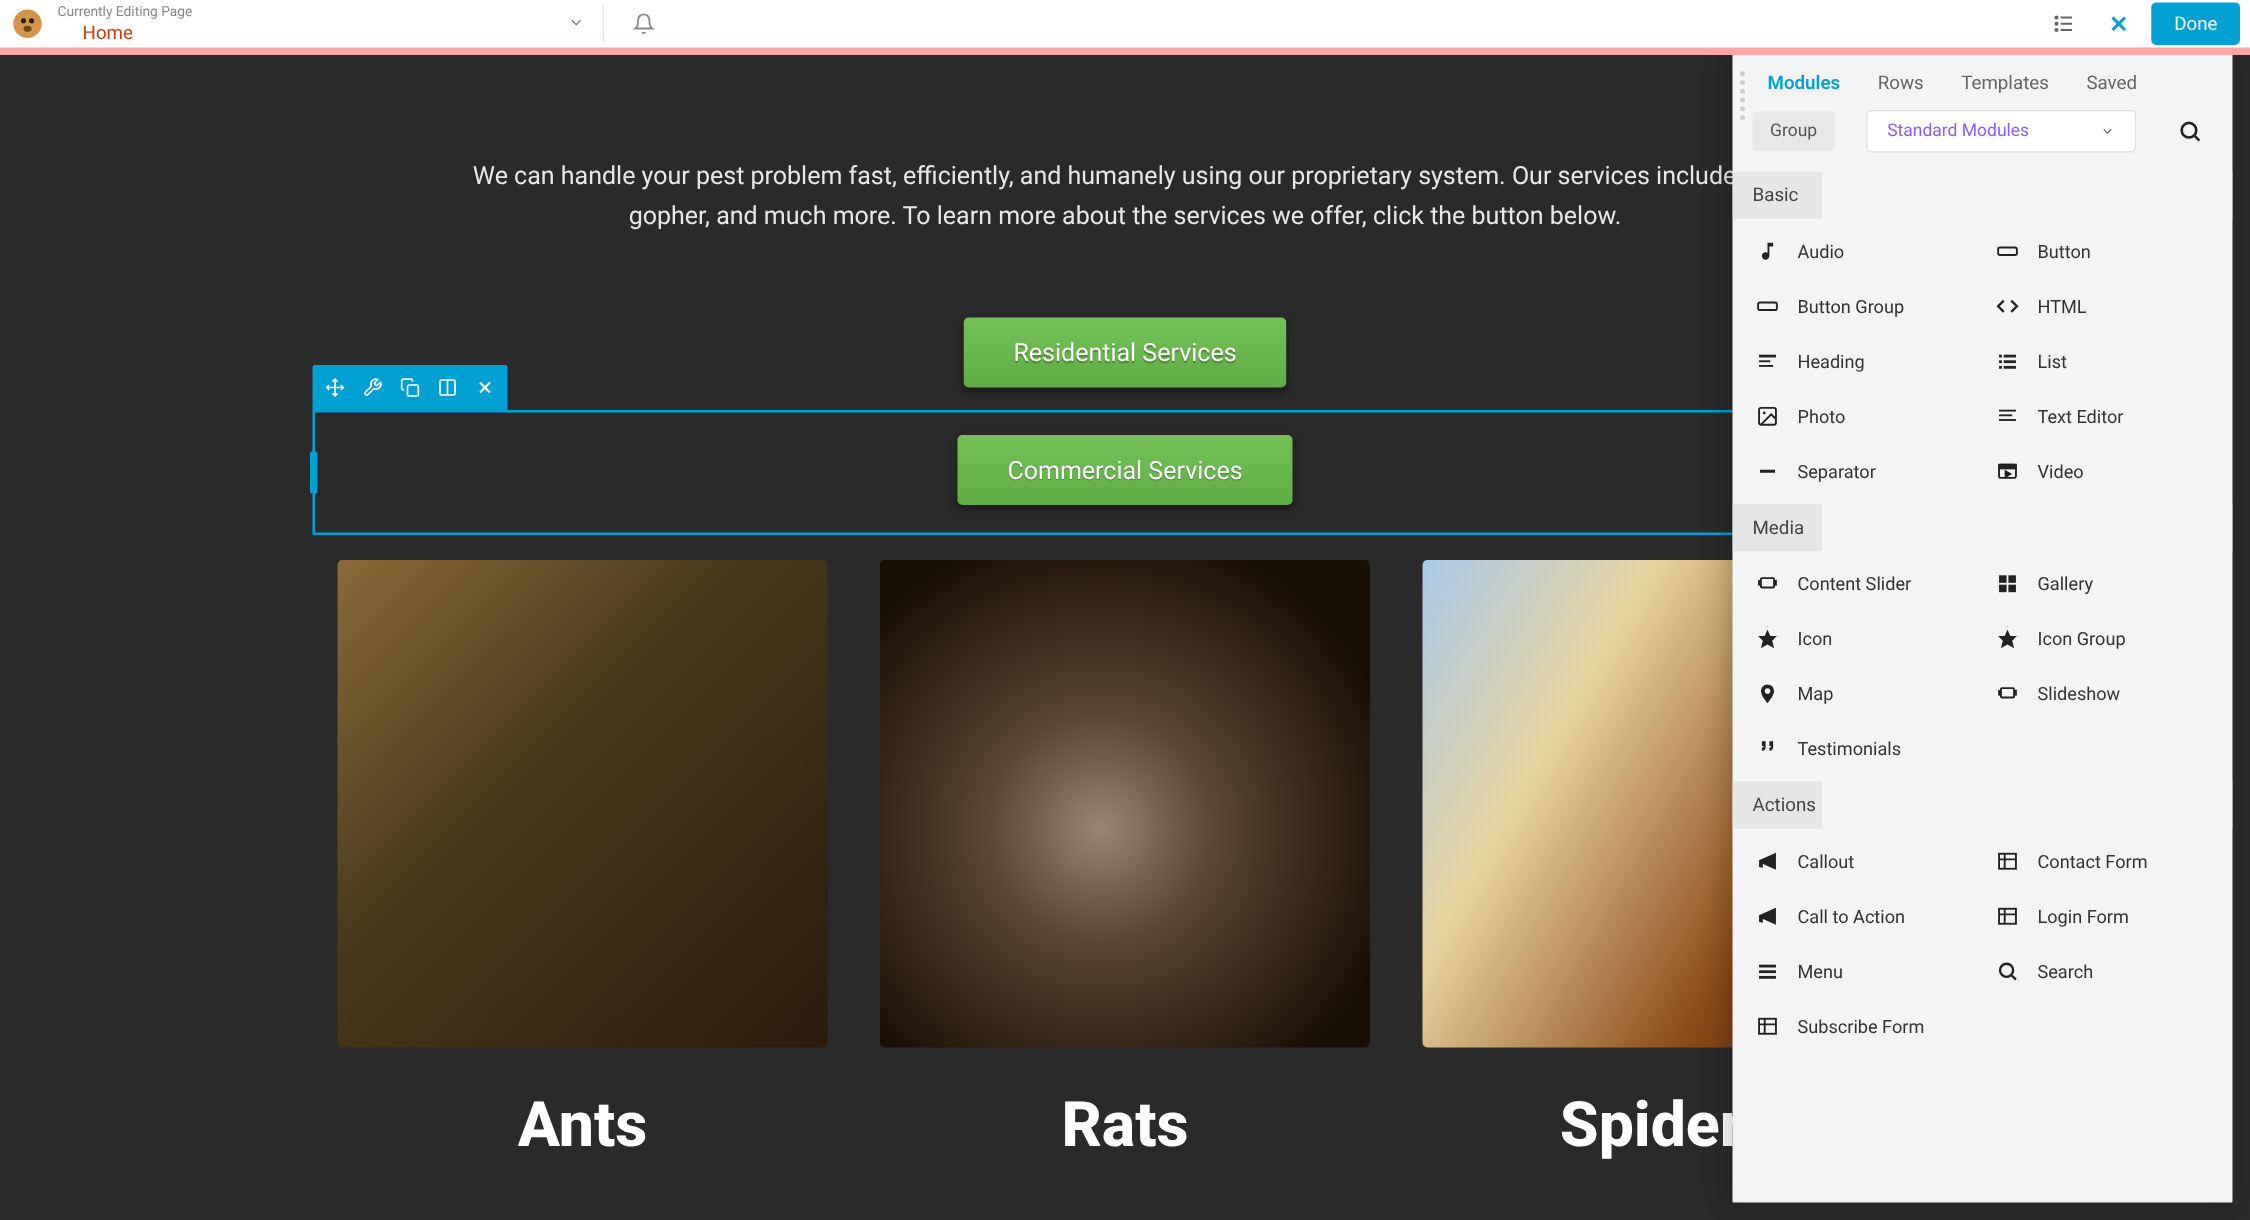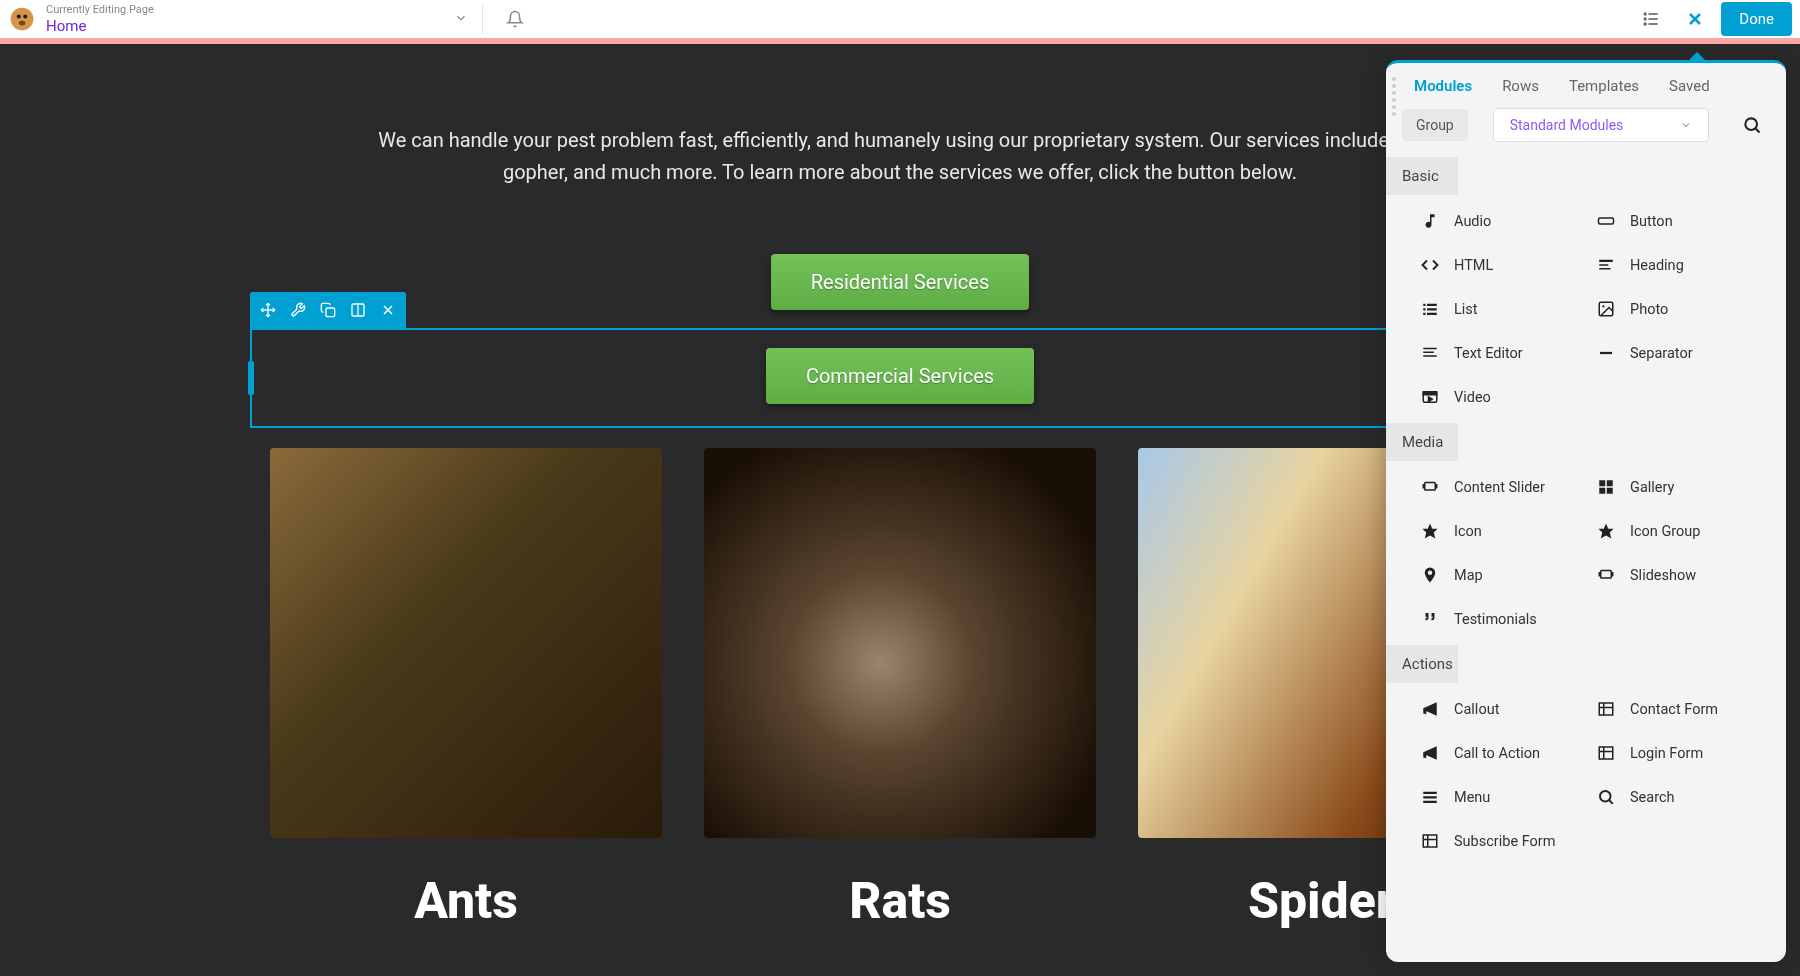--- a/index.html
+++ b/index.html
@@ -3,21 +3,21 @@
 <meta charset="utf-8">
 <style>
 * { margin: 0; padding: 0; box-sizing: border-box; font-family: -apple-system, BlinkMacSystemFont, "Segoe UI", Roboto, sans-serif; }
 body { background: #fff; overflow: hidden; width: 1800px; height: 976px; position: relative; }
 
 
 .topbar { height: 44px; background: #fff; border-bottom: 6px solid #fca5a5; display: flex; align-items: center; padding: 0 8px; position: relative; z-index: 100; }
 .logo { width: 28px; height: 28px; margin-right: 10px; display:flex; align-items:center; justify-content:center; }
 .page-selector { display: flex; flex-direction: column; line-height: 1.2; cursor: pointer; }
 .page-selector .lbl { font-size: 11px; color: #888; }
-.page-selector .name { font-size: 15px; color: #6d28d9; }
+.page-selector .name { font-size: 15px; color: #c2410c; margin-left: 20px; }
 .chev-wrap { margin-left: 300px; color: #888; cursor:pointer; }
 .divider-v { width: 1px; height: 30px; background: #e5e5e5; margin: 0 14px; }
 .bell { color: #888; cursor:pointer; }
 .topbar-spacer { flex: 1; }
 .topbar-right { display: flex; align-items: center; gap: 8px; }
 .ic-btn { width: 36px; height: 36px; display:flex; align-items:center; justify-content:center; cursor:pointer; border-radius:4px; }
 .ic-btn.close-x svg { stroke: #00a0d2; }
 .done-btn { background: #00a0d2; color:#fff; padding: 8px 18px; border-radius:4px; font-size:15px; cursor:pointer; border:none; }
 
 
@@ -39,34 +39,34 @@
 .cards { display:flex; gap:42px; margin:20px 270px 0 270px; }
 .card { flex:1; text-align:center; }
 .card .img { width:100%; height:390px; border-radius:4px; background-size:cover; background-position:center; }
 .card h2 { font-size:50px; font-weight:800; margin-top:34px; }
 
 .img-ants { background: linear-gradient(135deg,#8a6a3a 0%, #4a3a1a 40%, #2a1a0a 100%); position:relative; }
 .img-rats { background: radial-gradient(circle at 45% 55%, #9a8570 0%, #5a4530 30%, #1a0f05 80%); }
 .img-spiders { background: linear-gradient(120deg, #a8c8e8 0%, #e8d4a0 30%, #8a4a1a 70%, #3a1a05 100%); }
 
 
-.panel { position:absolute; top:60px; right:14px; width:400px; bottom:14px; background:#f2f4f6; border-radius:12px; box-shadow:-4px 0 20px rgba(0,0,0,.2); display:flex; flex-direction:column; border-top:3px solid #00a0d2; z-index:50; }
+.panel { position:absolute; top:40px; right:14px; width:400px; bottom:14px; background:#f2f4f6; border-radius:1px; box-shadow:-4px 0 20px rgba(0,0,0,.2); display:flex; flex-direction:column; border-top:3px solid #00a0d2; z-index:50; }
 .panel-arrow { position:absolute; top:-11px; right:80px; width:0; height:0; border-left:9px solid transparent; border-right:9px solid transparent; border-bottom:9px solid #00a0d2; }
 .drag-handle { position:absolute; left:4px; top:6px; bottom:6px; width:8px; display:flex; flex-direction:column; justify-content:flex-start; padding-top:8px; gap:3px; }
 .drag-handle span { width:4px; height:4px; border-radius:50%; background:#ccc; margin-left:2px; }
 .tabs { display:flex; padding:14px 20px 12px 28px; gap:30px; }
 .tab { font-size:15px; color:#666; cursor:pointer; }
 .tab.active { color:#00a0d2; font-weight:600; }
 .filter-row { display:flex; padding:0 16px 14px 16px; gap:25px; align-items:center; }
 .group-btn { background:#e6e8ea; border:none; padding:8px 14px; border-radius:4px; font-size:14px; color:#555; cursor:pointer; }
 .select-wrap { flex:1; background:#fff; border:1px solid #ddd; border-radius:4px; padding:8px 16px; display:flex; align-items:center; justify-content:space-between; cursor:pointer; font-size:14px; color:#8b5cf6; }
 .search-btn { width:36px; height:36px; display:flex; align-items:center; justify-content:center; cursor:pointer; }
 .panel-scroll { flex:1; overflow-y:auto; }
 .section-hdr { background:linear-gradient(to right,#e4e6e8 0%, #e4e6e8 18%, #f2f4f6 18%); padding:10px 16px; font-size:15px; color:#444; }
-.mod-grid { display:grid; grid-template-columns:1fr 1fr; padding:4px 24px;text-align:center; }
+.mod-grid { display:grid; grid-template-columns:1fr 1fr; padding:4px 8px;text-align:center; }
 .mod-item { display:flex; align-items:center; gap:14px; padding:12px 10px; cursor:grab; font-size:14.5px; color:#333; border-radius:4px; }
 .mod-item .mi { width:20px; height:20px; display:flex; align-items:center; justify-content:center; color:#222; }
 .mod-item .mi svg { width:18px; height:18px; }
 
 
 .panel-scroll::-webkit-scrollbar { width:10px; }
 .panel-scroll::-webkit-scrollbar-thumb { background:#bbb; border-radius:5px; }
 .panel-scroll::-webkit-scrollbar-track { background:transparent; }
 </style>
 </head>
@@ -229,20 +229,28 @@
       <div class="mod-item">
           <span class="mi">
             <svg viewBox="0 0 24 24" fill="none" stroke="currentColor" stroke-width="2">
               <rect x="2" y="8" width="20" height="8" rx="2"></rect>
             </svg>
           </span>
           <span>Button</span>
         </div>
       <div class="mod-item">
           <span class="mi">
+            <svg viewBox="0 0 24 24" fill="none" stroke="currentColor" stroke-width="2">
+              <rect x="2" y="8" width="20" height="8" rx="2"></rect>
+            </svg>
+          </span>
+          <span>Button Group</span>
+        </div>
+      <div class="mod-item">
+          <span class="mi">
             <svg viewBox="0 0 24 24" fill="none" stroke="currentColor" stroke-width="2.5">
               <polyline points="16 18 22 12 16 6"></polyline>
               <polyline points="8 6 2 12 8 18"></polyline>
             </svg>
           </span>
           <span>HTML</span>
         </div>
       <div class="mod-item">
           <span class="mi">
             <svg viewBox="0 0 24 24" fill="currentColor">

